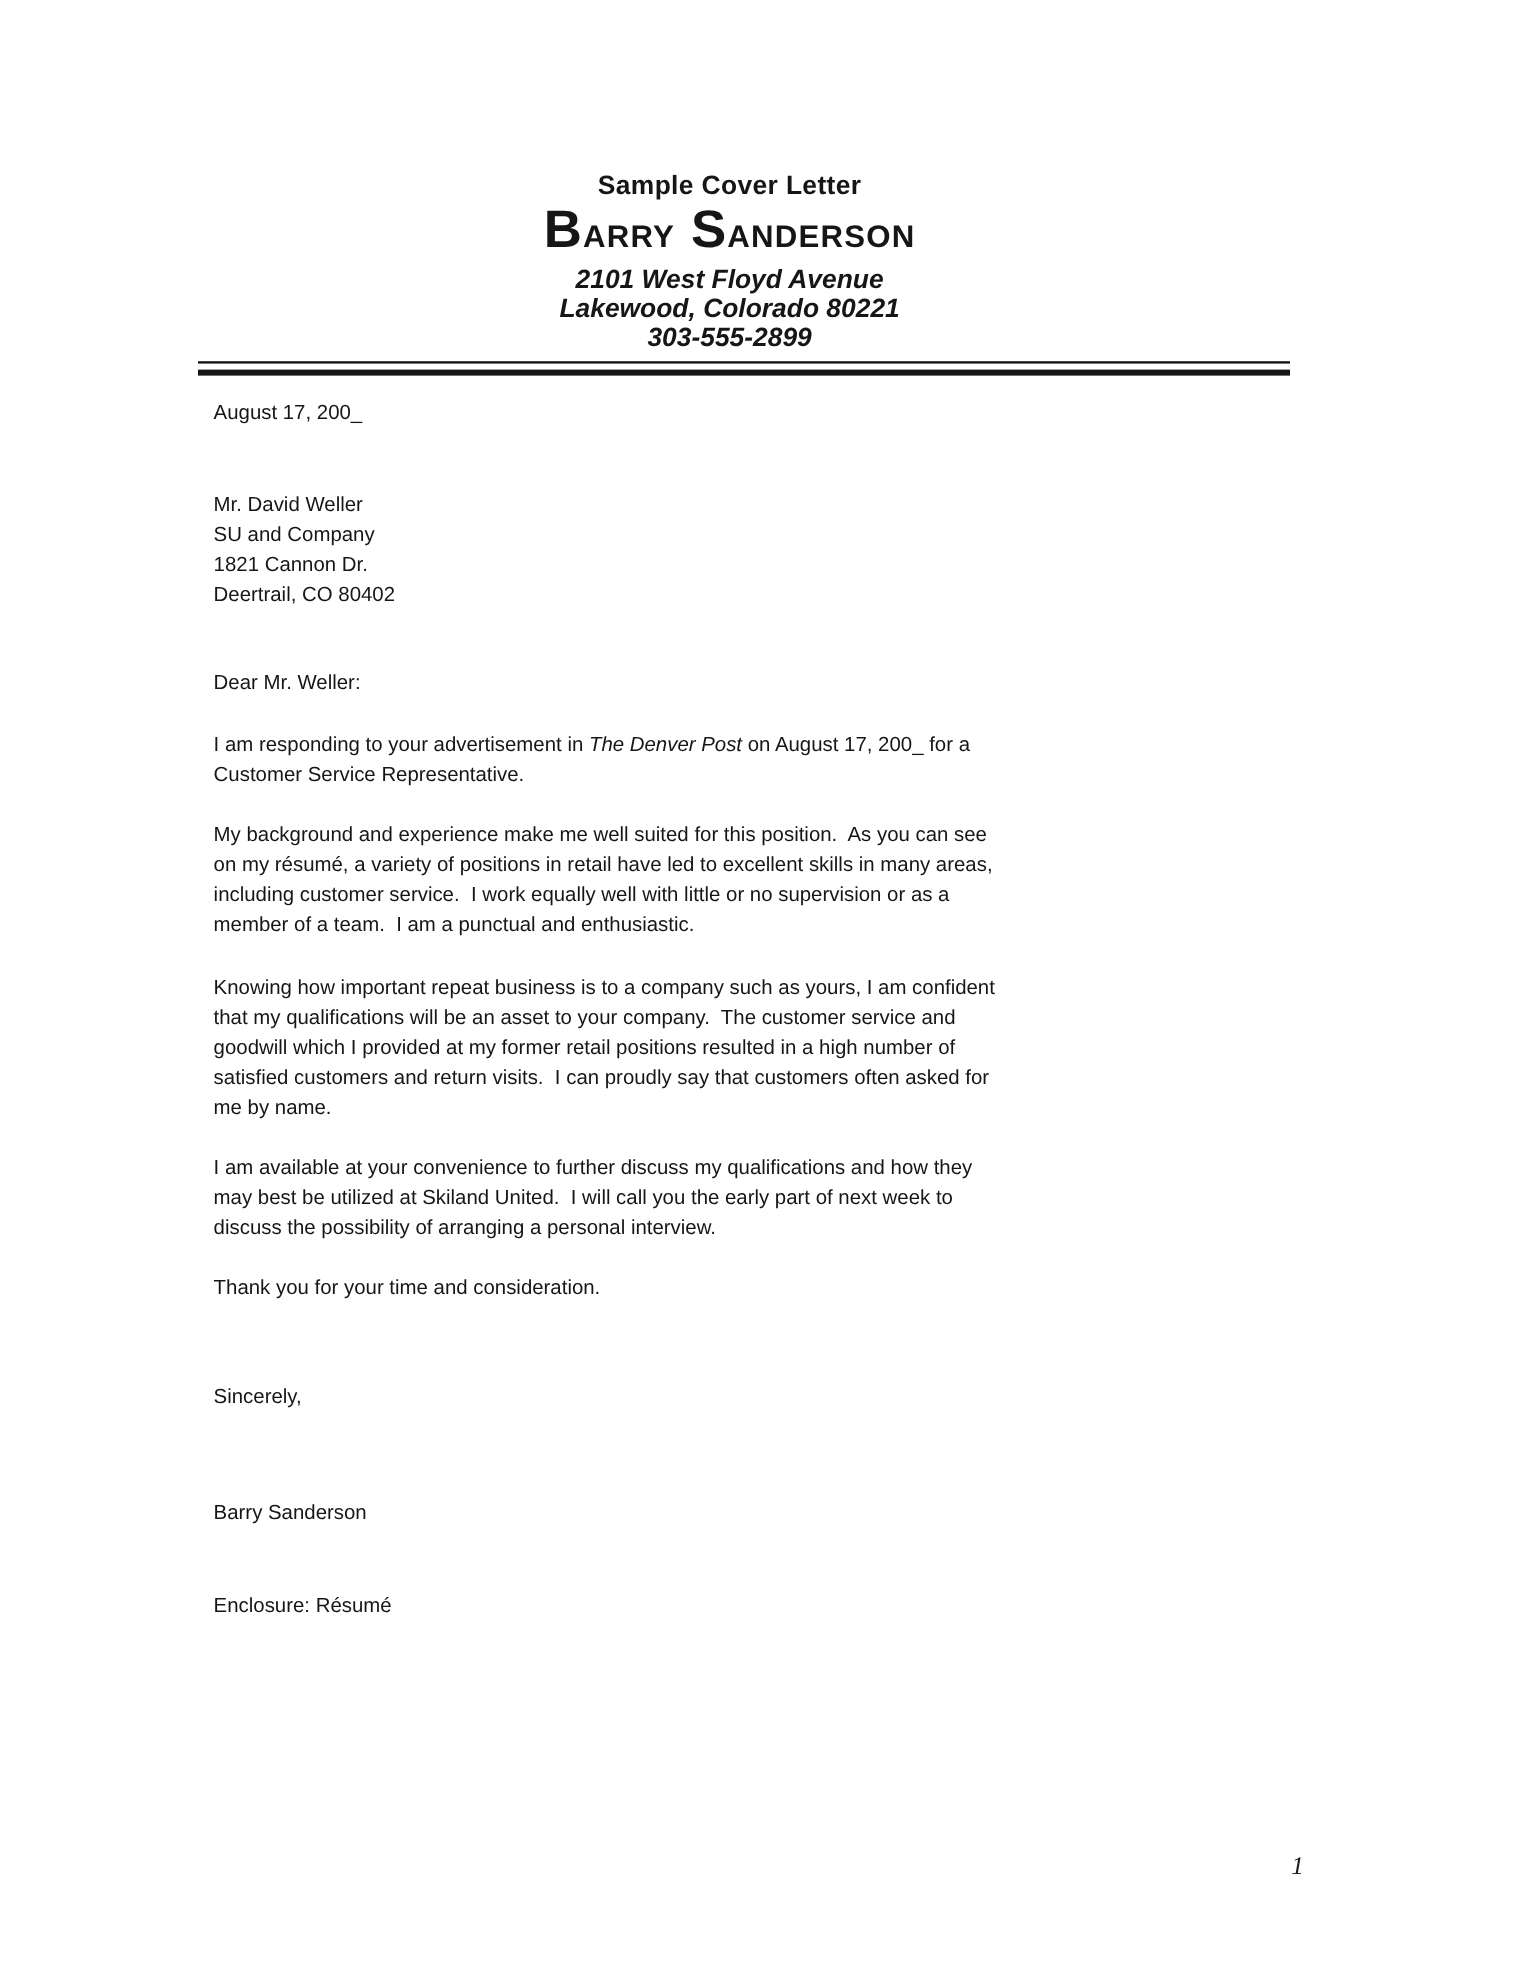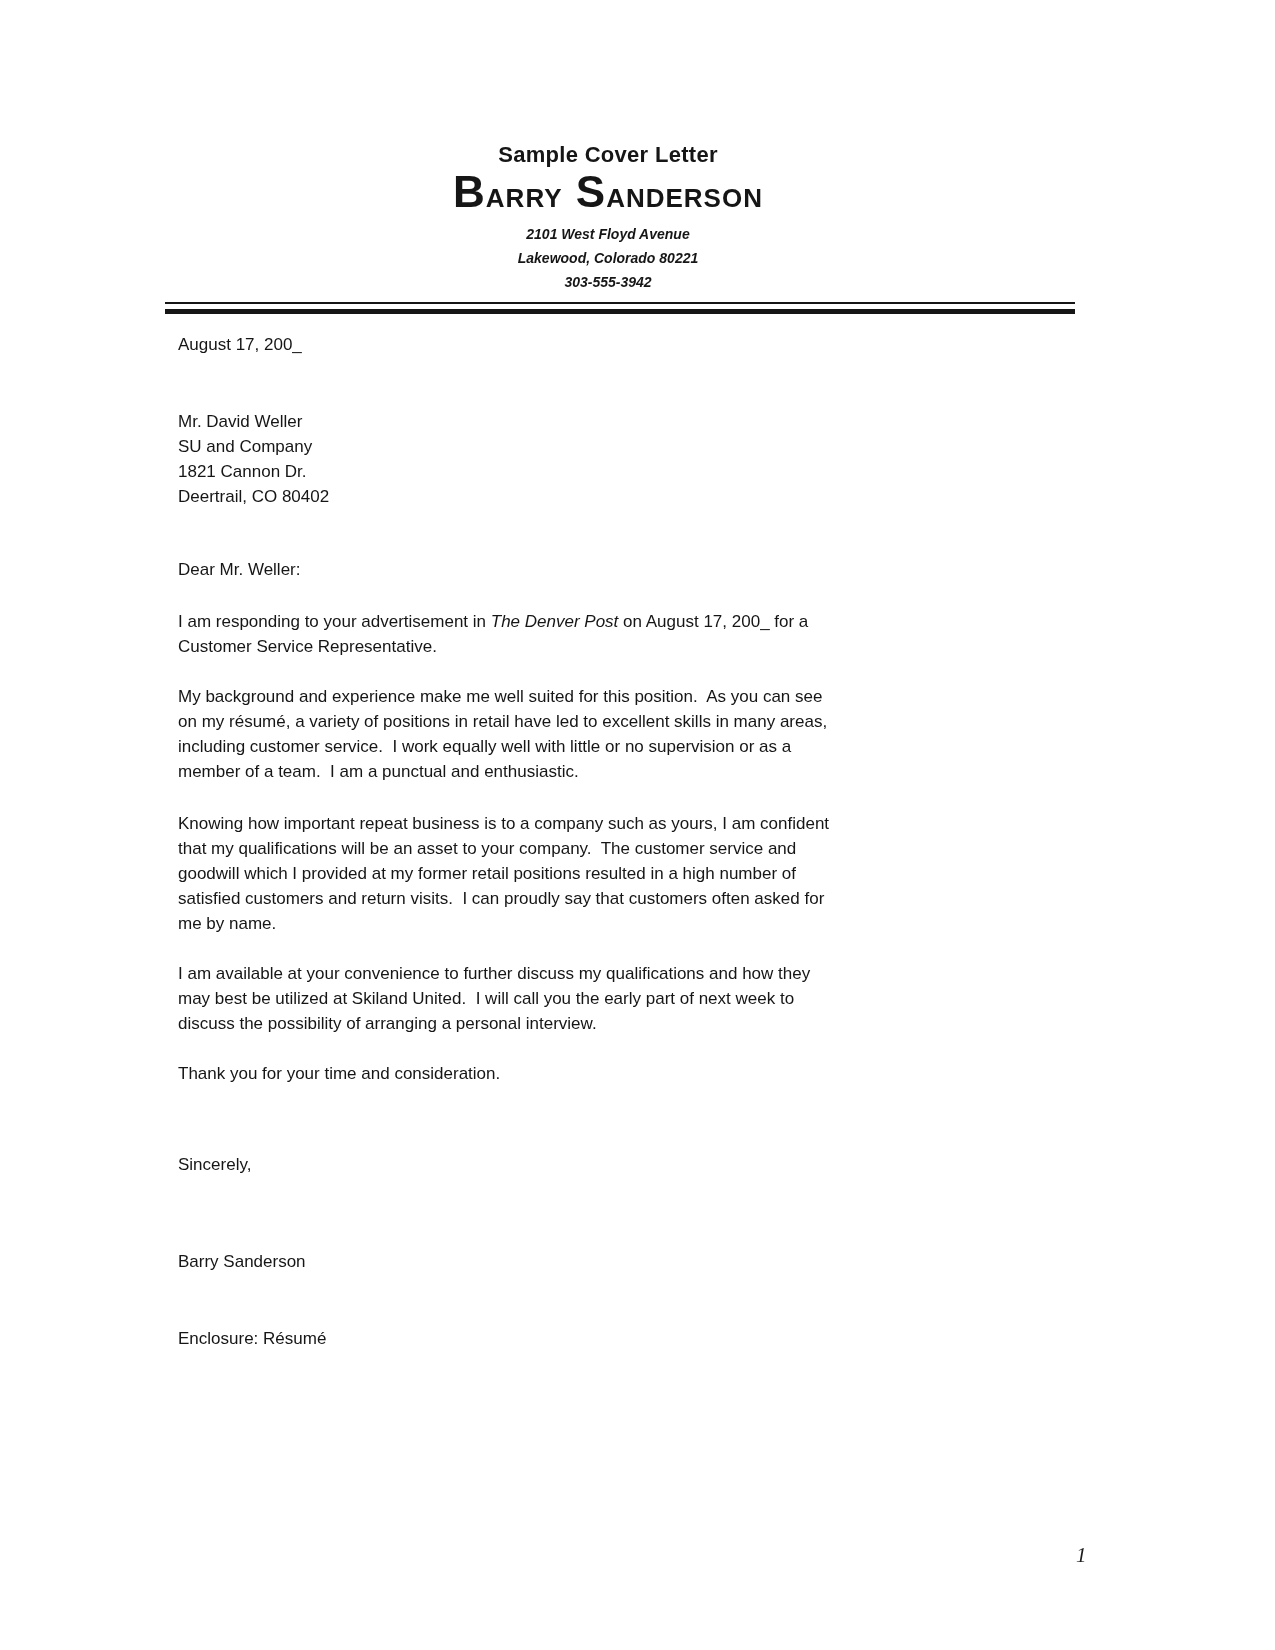--- a/index.html
+++ b/index.html
@@ -33,21 +33,21 @@
     font-size: 44px;
     font-weight: 700;
     line-height: 48px;
     letter-spacing: 1px;
     white-space: nowrap;
   }
   .sender-name .rest {
     font-size: 26px;
   }
   .sender-addr {
-    font-size: 14px;
+    font-size: 22px;
     font-weight: 700;
     font-style: italic;
     line-height: 24px;
   }
   .rule {
     margin-left: -13px;
     width: 910px;
     height: 5px;
     border-top: 2px solid #161616;
     border-bottom: 5px solid #161616;
@@ -85,21 +85,21 @@
 </head>
 <body>
 
 <div class="page">
 
   <header class="letterhead">
     <div class="doc-label">Sample Cover Letter</div>
     <h1 class="sender-name"><span class="cap">B</span><span class="rest">ARRY</span> <span class="cap">S</span><span class="rest">ANDERSON</span></h1>
     <div class="sender-addr">2101 West Floyd Avenue</div>
     <div class="sender-addr">Lakewood, Colorado 80221</div>
-    <div class="sender-addr">303-555-3942</div>
+    <div class="sender-addr">303-555-2899</div>
   </header>
 
   <div class="rule"></div>
 
   <div class="body-text date-line">August 17, 200_</div>
 
   <div class="recipient">
     <div class="body-text">Mr. David Weller</div>
     <div class="body-text">SU and Company</div>
     <div class="body-text">1821 Cannon Dr.</div>

